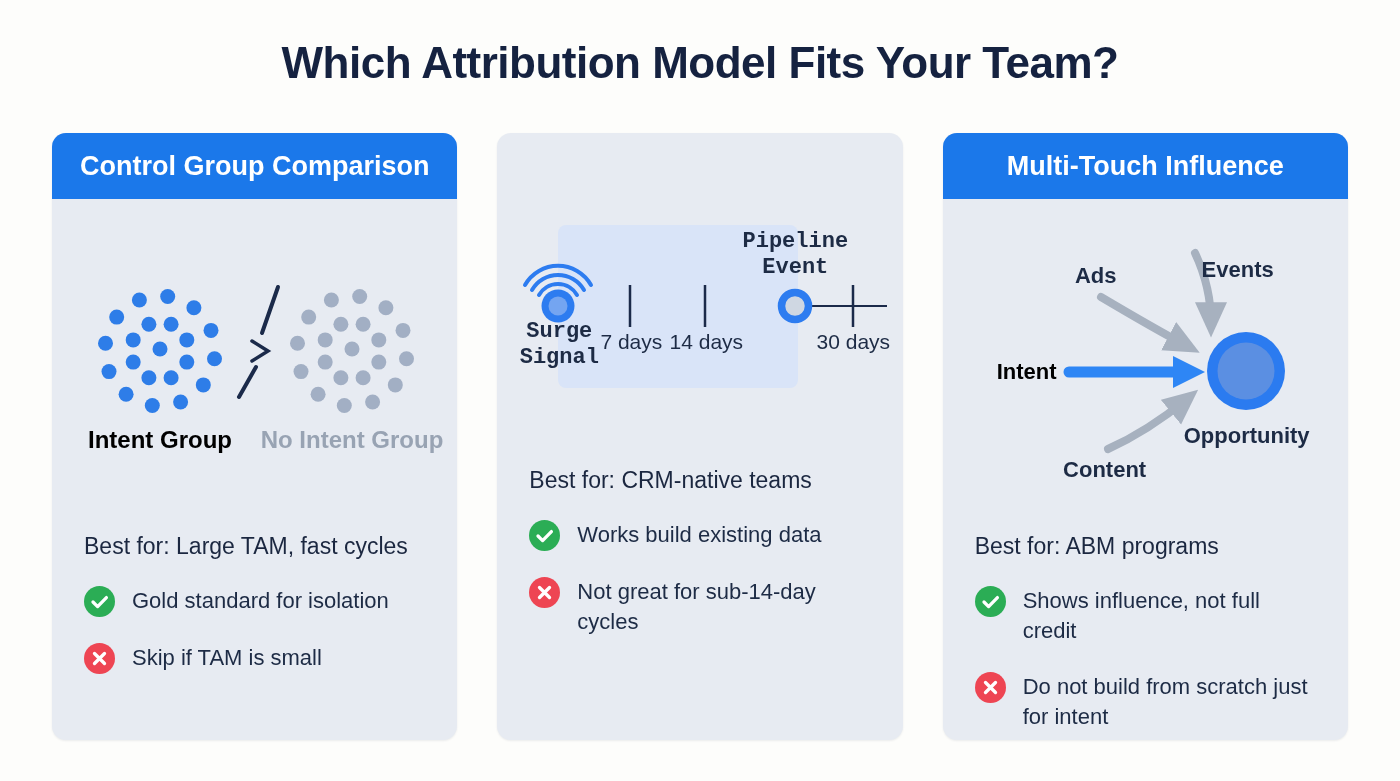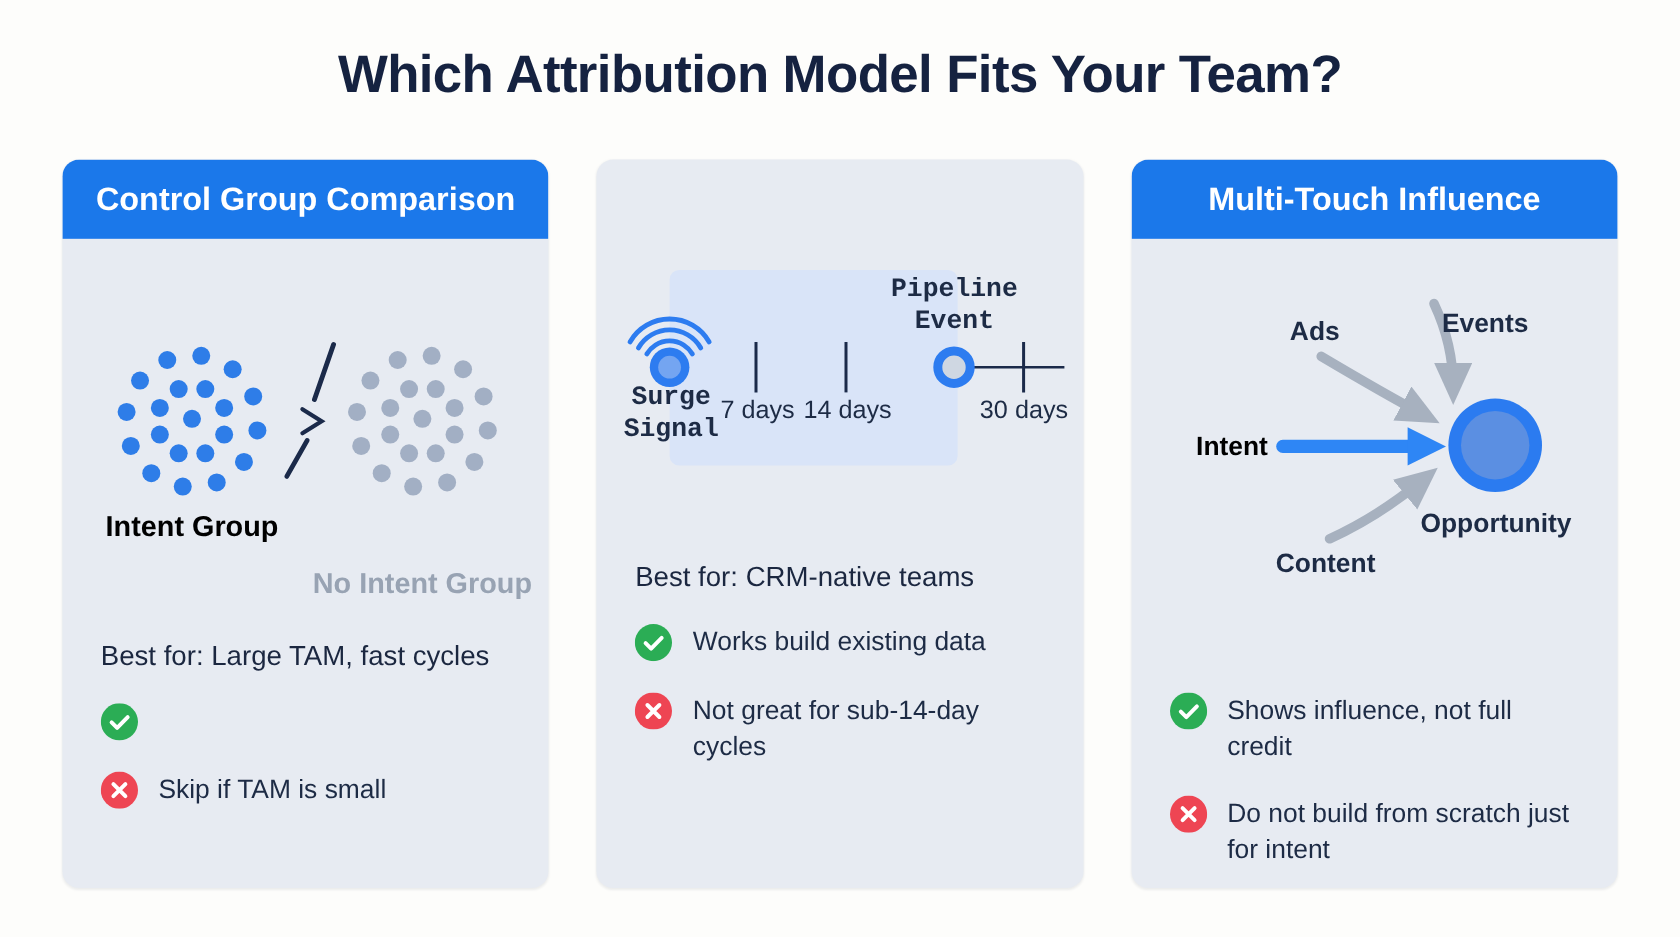--- a/index.html
+++ b/index.html
@@ -128,32 +128,33 @@
             <circle cx="33.9" cy="-43.3" r="7.5" fill="#a2afc4"></circle>
             <circle cx="51.0" cy="-20.6" r="7.5" fill="#a2afc4"></circle>
           </g>
         <g stroke="#1b2a4a" stroke-width="4" stroke-linecap="round" fill="none">
           <line x1="226" y1="88" x2="210" y2="134"></line>
           <polyline points="200,142 216,152 200,162" stroke-width="3.5"></polyline>
           <line x1="204" y1="168" x2="187" y2="198"></line>
         </g>
       </svg>
       <div class="illus-label blue big" style="left:108px; top:228px;">Intent Group</div>
-      <div class="illus-label gray big" style="left:300px; top:228px;margin-top:47px;">No Intent Group</div>
+      <div class="illus-label gray big" style="left:300px; top:228px;">No Intent Group</div>
     </div>
     <div class="card-text">
       <div class="best-for">
         <span class="bf-label">Best for:</span>
         <span>Large TAM, fast cycles</span>
       </div>
       <div class="row">
         <svg class="badge" viewBox="0 0 31 31">
           <circle cx="15.5" cy="15.5" r="15.5" fill="#2bad55"></circle>
           <path d="M9 16l4.6 4.6 8.8-9" stroke="#fff" stroke-width="3.3" fill="none" stroke-linecap="round" stroke-linejoin="round"></path>
         </svg>
+        <div class="txt">Gold standard for isolation</div>
       </div>
       <div class="row">
         <svg class="badge" viewBox="0 0 31 31">
           <circle cx="15.5" cy="15.5" r="15.5" fill="#ee4553"></circle>
           <path d="M10.5 10.5l10 10 M20.5 10.5l-10 10" stroke="#fff" stroke-width="3.3" stroke-linecap="round"></path>
         </svg>
         <div class="txt">Skip if TAM is small</div>
       </div>
     </div>
   </div>
@@ -235,20 +236,24 @@
           <circle cx="303" cy="172" r="28.5" fill="#5b8fe2"></circle>
         </g>
       </svg>
       <div class="illus-label" style="left:153px; top:64px;">Ads</div>
       <div class="illus-label" style="left:295px; top:58px;">Events</div>
       <div class="illus-label blue" style="left:84px; top:160px;">Intent</div>
       <div class="illus-label" style="left:162px; top:258px;">Content</div>
       <div class="illus-label" style="left:304px; top:224px;">Opportunity</div>
     </div>
     <div class="card-text">
+      <div class="best-for">
+        <span class="bf-label">Best for:</span>
+        <span>ABM programs</span>
+      </div>
       <div class="row">
         <svg class="badge" viewBox="0 0 31 31">
           <circle cx="15.5" cy="15.5" r="15.5" fill="#2bad55"></circle>
           <path d="M9 16l4.6 4.6 8.8-9" stroke="#fff" stroke-width="3.3" fill="none" stroke-linecap="round" stroke-linejoin="round"></path>
         </svg>
         <div class="txt">Shows influence, not full credit</div>
       </div>
       <div class="row">
         <svg class="badge" viewBox="0 0 31 31">
           <circle cx="15.5" cy="15.5" r="15.5" fill="#ee4553"></circle>

